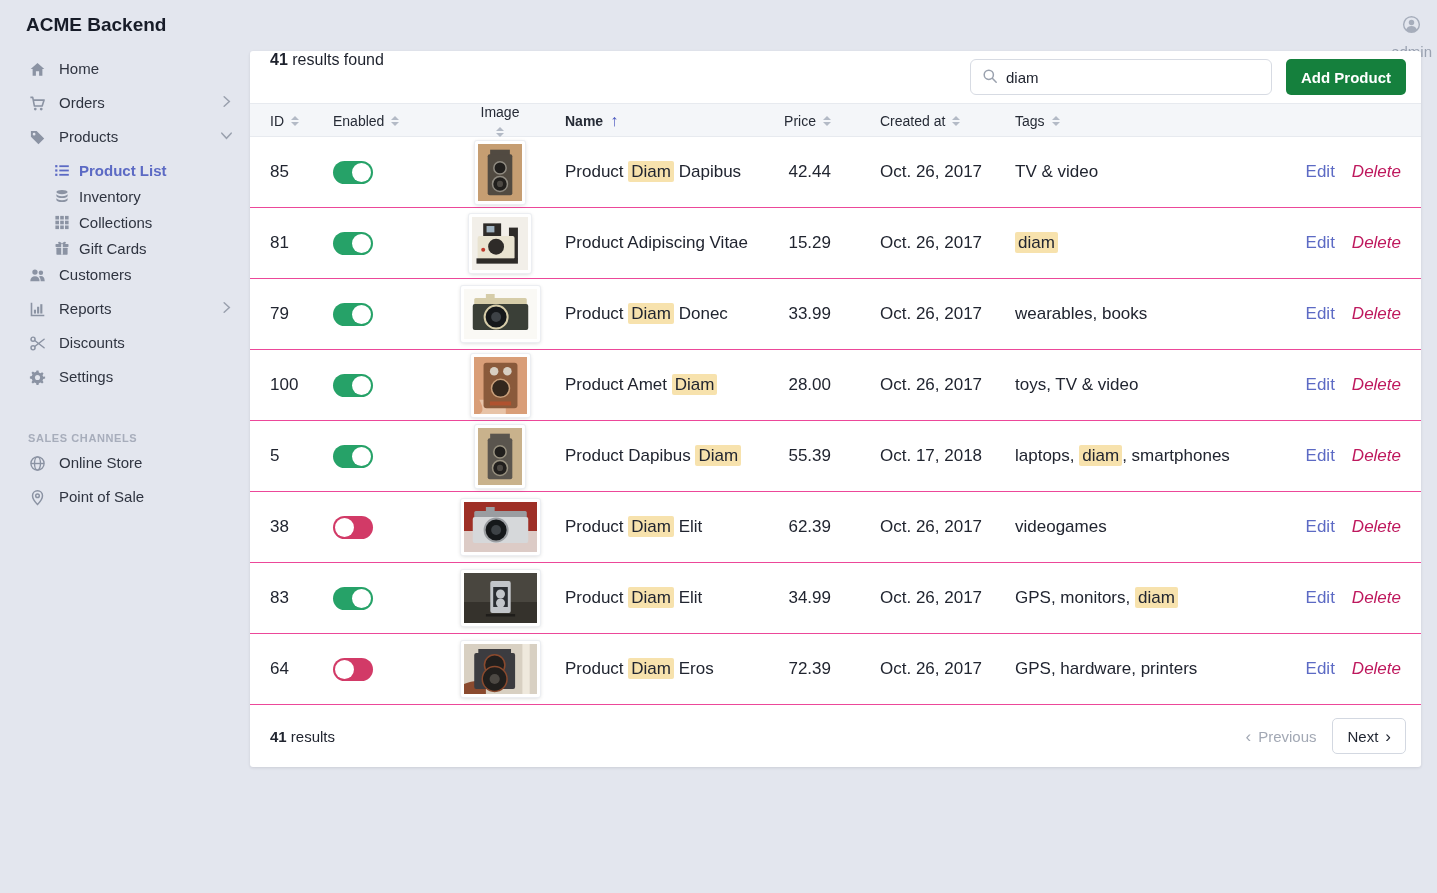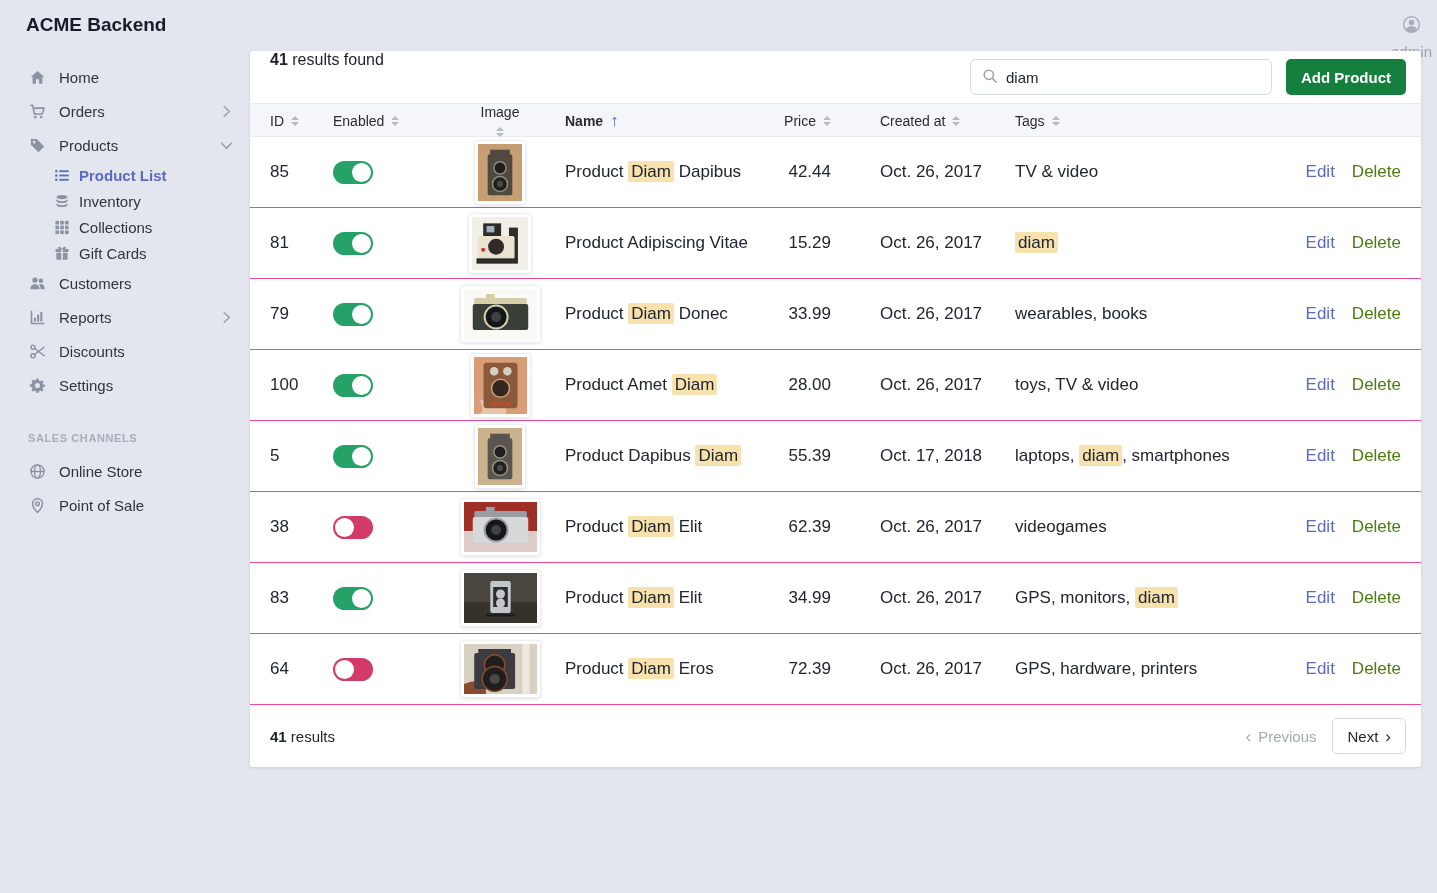--- a/index.html
+++ b/index.html
@@ -9,21 +9,21 @@
     font-family:"Liberation Sans", sans-serif;
     color:#212530;
     position:relative;
     overflow:hidden;
     font-size:15px;
   }
   
   .sidebar { position:absolute; left:0; top:0; width:250px; }
   .brand { padding:14px 0 0 26px; font-size:19px; font-weight:bold; color:#171c28; }
   nav { margin-top:24px; }
-  .nav-item { display:flex; align-items:center; height:34px; padding:0 16px 0 28px; color:#2f3440; cursor:pointer; }
+  .nav-item { display:flex; height:34px; padding:0 16px 0 28px; color:#2f3440; cursor:pointer; }
   .nav-item .icon { width:18px; height:18px; margin-right:13px; color:#8b93a3; display:flex; align-items:center; justify-content:center; flex:none; }
   .nav-item .chev { margin-left:auto; color:#9aa1ae; display:flex; }
   .nav-item.active { color:#5c6ac4; font-weight:bold; }
   .nav-item.active .icon { color:#5c6ac4; }
   .sub .nav-item { height:26px; padding-left:54px; }
   .sub .nav-item .icon { width:16px; height:16px; margin-right:9px; }
   .section-label { padding:0 28px; margin:30px 0 10px; font-size:11px; font-weight:bold; color:#a7adbb; letter-spacing:.6px; }
   
   .user-chip { position:absolute; top:15px; right:5px; display:flex; align-items:center; gap:6px; color:#9aa2b1; font-size:15px; cursor:pointer;flex-direction:column; }
   
@@ -55,21 +55,21 @@
   .toggle.on { background:#26a268; }
   .toggle.off { background:#d23a67; }
   .toggle .knob { position:absolute; top:2px; width:19px; height:19px; border-radius:50%; background:#fff; }
   .toggle.on .knob { right:2px; }
   .toggle.off .knob { left:2px; }
   .img-wrap { justify-self:center; background:#fff; padding:3px; border-radius:2px; box-shadow:0 0 0 1px #eceef2, 0 1px 4px rgba(0,0,0,.18); font-size:0; }
   .hl { background:#f7e2ad; border-radius:2px; padding:1px 3px; }
   .actions { justify-self:end; display:flex; gap:17px; }
   .actions a { text-decoration:none; cursor:pointer; }
   .actions .edit { color:#5c6ac4; }
-  .actions .delete { color:#4d7c0f; }
+  .actions .delete { color:#be185d;font-style:italic; }
   
   .card-footer { height:62px; display:flex; align-items:center; padding:0 15px 0 20px; font-size:15px; }
   .pagination { margin-left:auto; display:flex; align-items:center; gap:16px; }
   .prev { color:#a2a8b4; display:flex; align-items:center; gap:7px; cursor:default; }
   .next-btn { border:1px solid #d3d8e1; border-radius:5px; background:#fff; height:36px; padding:0 14px; font-size:15px; color:#1f2430; font-family:inherit; display:flex; align-items:center; gap:7px; cursor:pointer; }
   .chev-glyph { font-size:17px; line-height:1; }
 </style>
 </head>
 <body>
 

